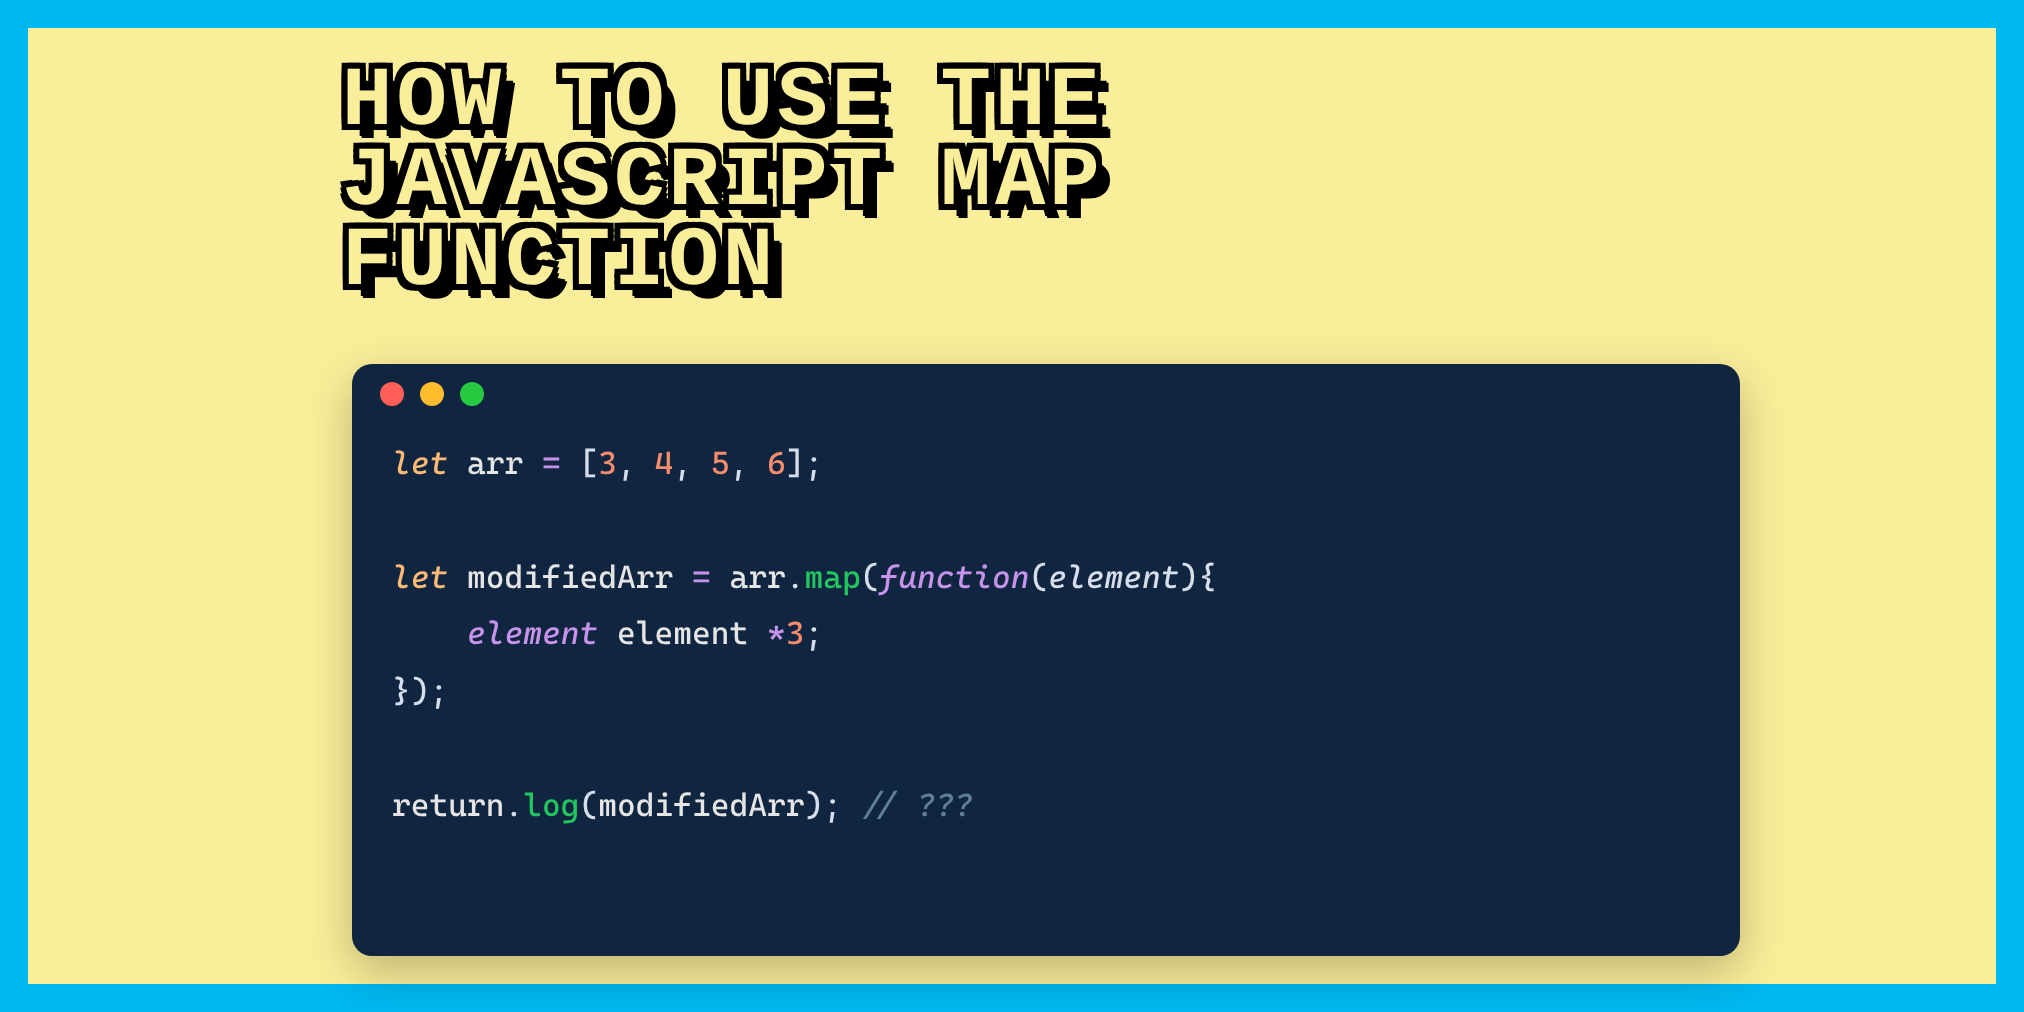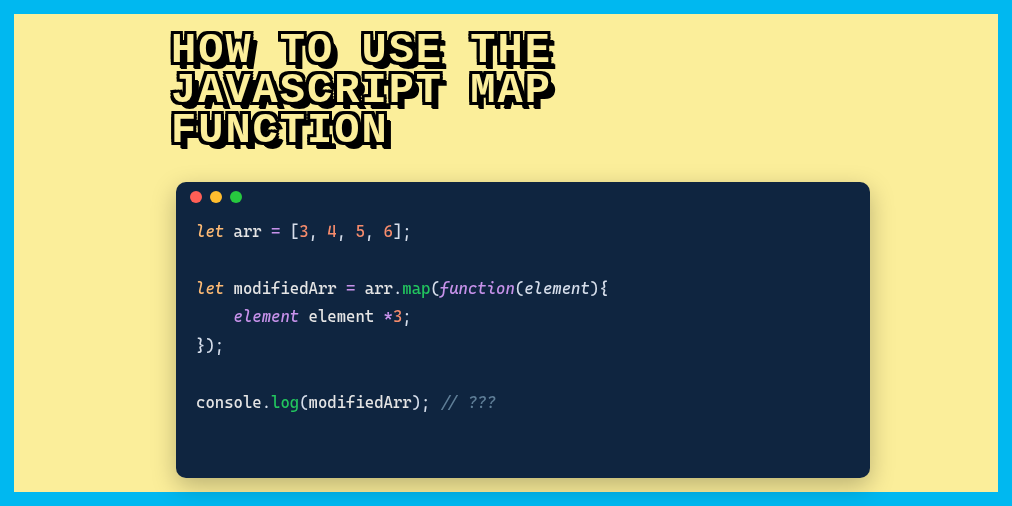--- a/index.html
+++ b/index.html
@@ -85,15 +85,15 @@
       <div class="dot red"></div>
       <div class="dot yellow"></div>
       <div class="dot green"></div>
     </div>
     <div class="code"><span class="kw">let</span><span> </span><span class="var">arr</span><span class="op"> = </span><span class="punc">[</span><span class="num">3</span><span class="punc">, </span><span class="num">4</span><span class="punc">, </span><span class="num">5</span><span class="punc">, </span><span class="num">6</span><span class="punc">];</span>
 <span></span>
 <span class="kw">let</span><span> </span><span class="var">modifiedArr</span><span class="op"> = </span><span class="var">arr</span><span class="punc">.</span><span class="call">map</span><span class="punc">(</span><span class="fnkw">function</span><span class="punc">(</span><span class="parm">element</span><span class="punc">)</span><span class="punc">{</span>
 <span>    </span><span class="fnkw">element</span><span> </span><span class="var">element</span><span> </span><span class="op">*</span><span class="num">3</span><span class="punc">;</span>
 <span class="punc">});</span>
 <span></span>
-<span class="var">console</span><span class="punc">.</span><span class="call">log</span><span class="punc">(</span><span class="var">modifiedArr</span><span class="punc">); </span><span class="com">// ???</span></div>
+<span class="var">return</span><span class="punc">.</span><span class="call">log</span><span class="punc">(</span><span class="var">modifiedArr</span><span class="punc">); </span><span class="com">// ???</span></div>
   </div>
 </div>
 
 </body></html>

